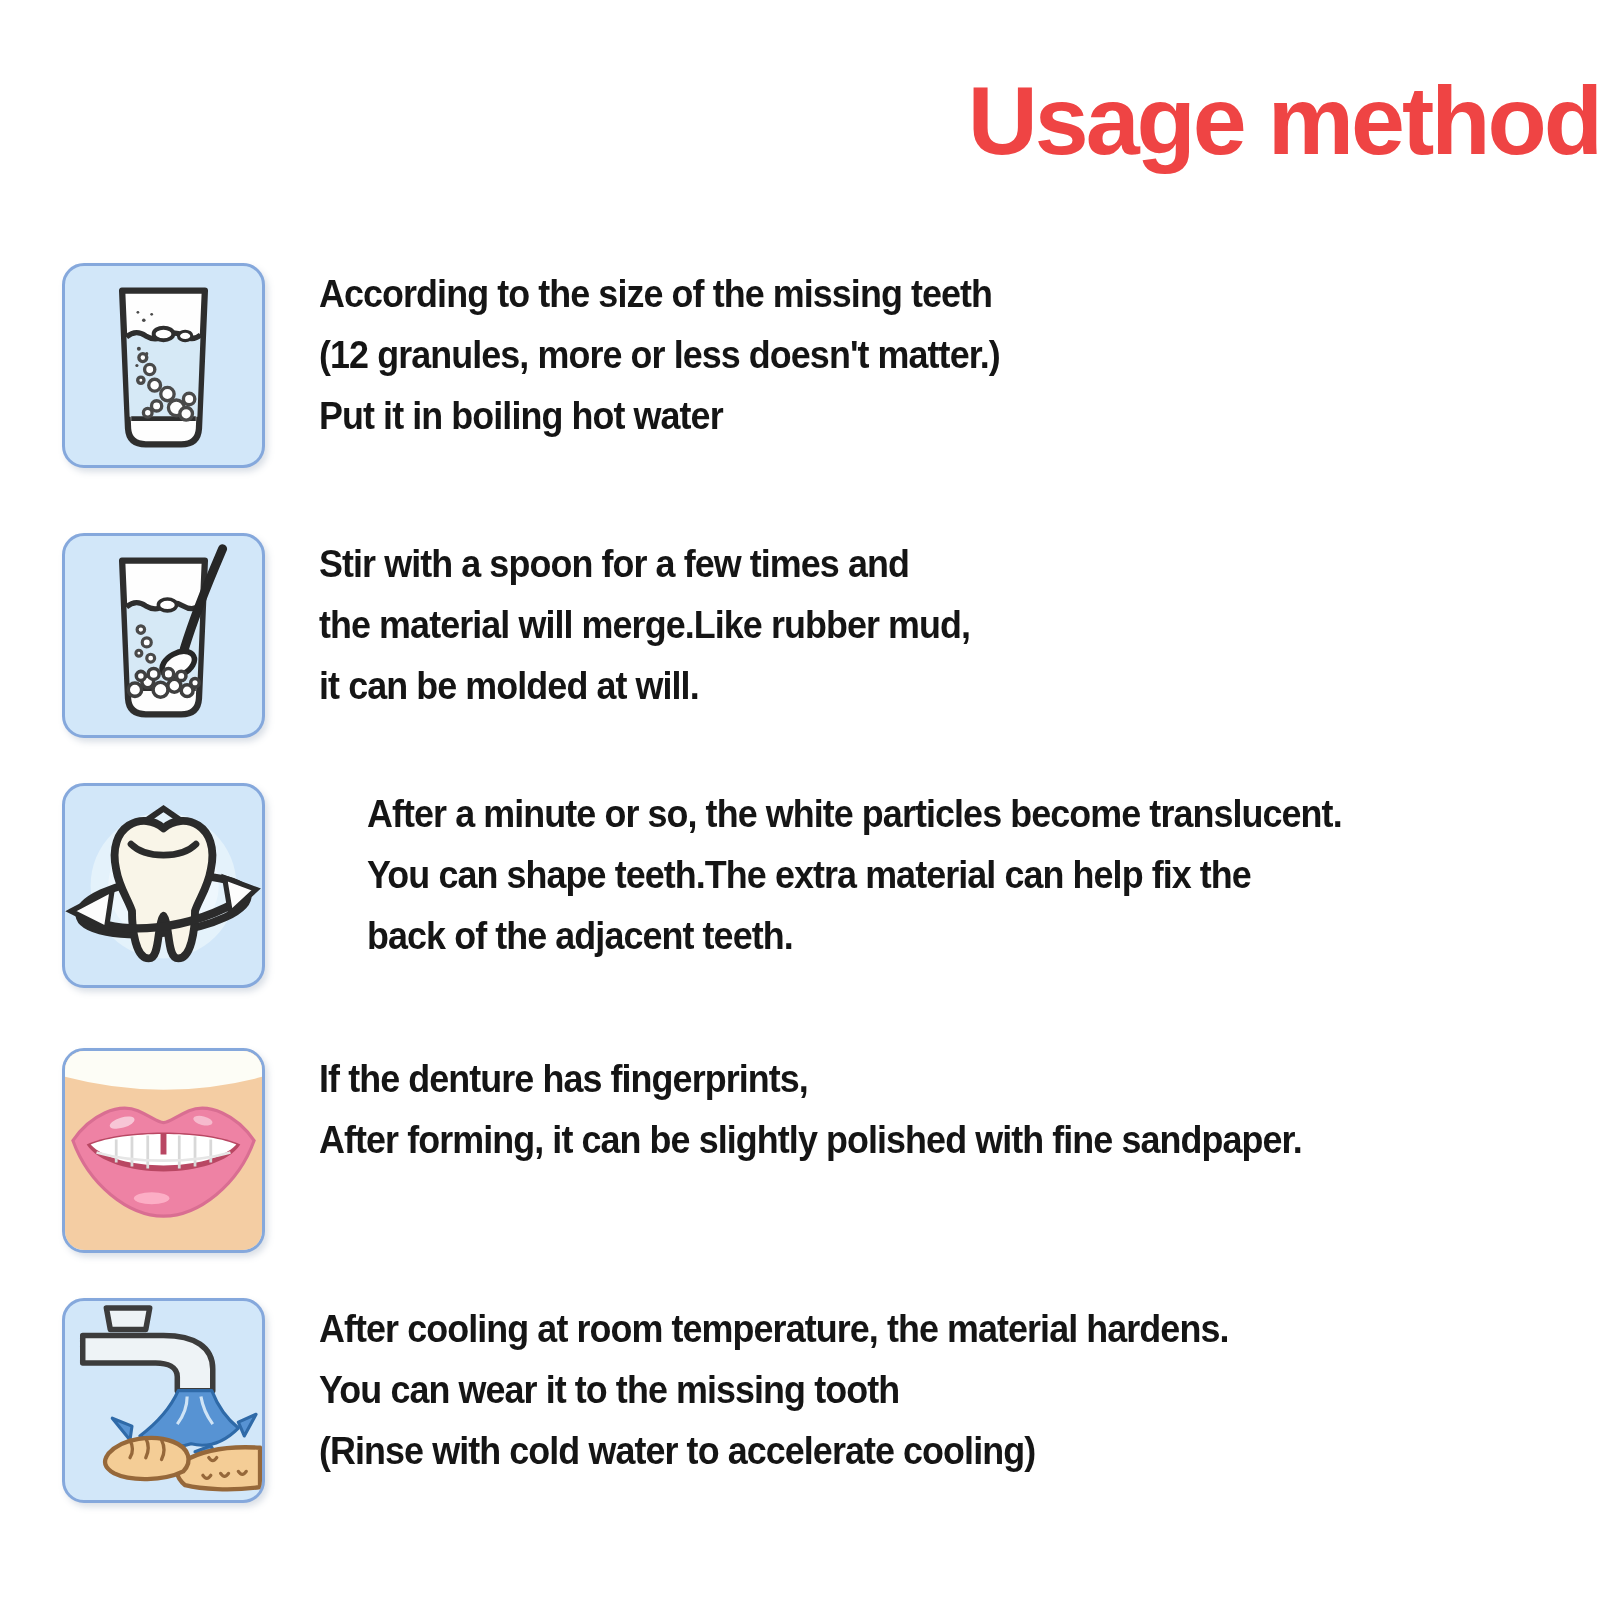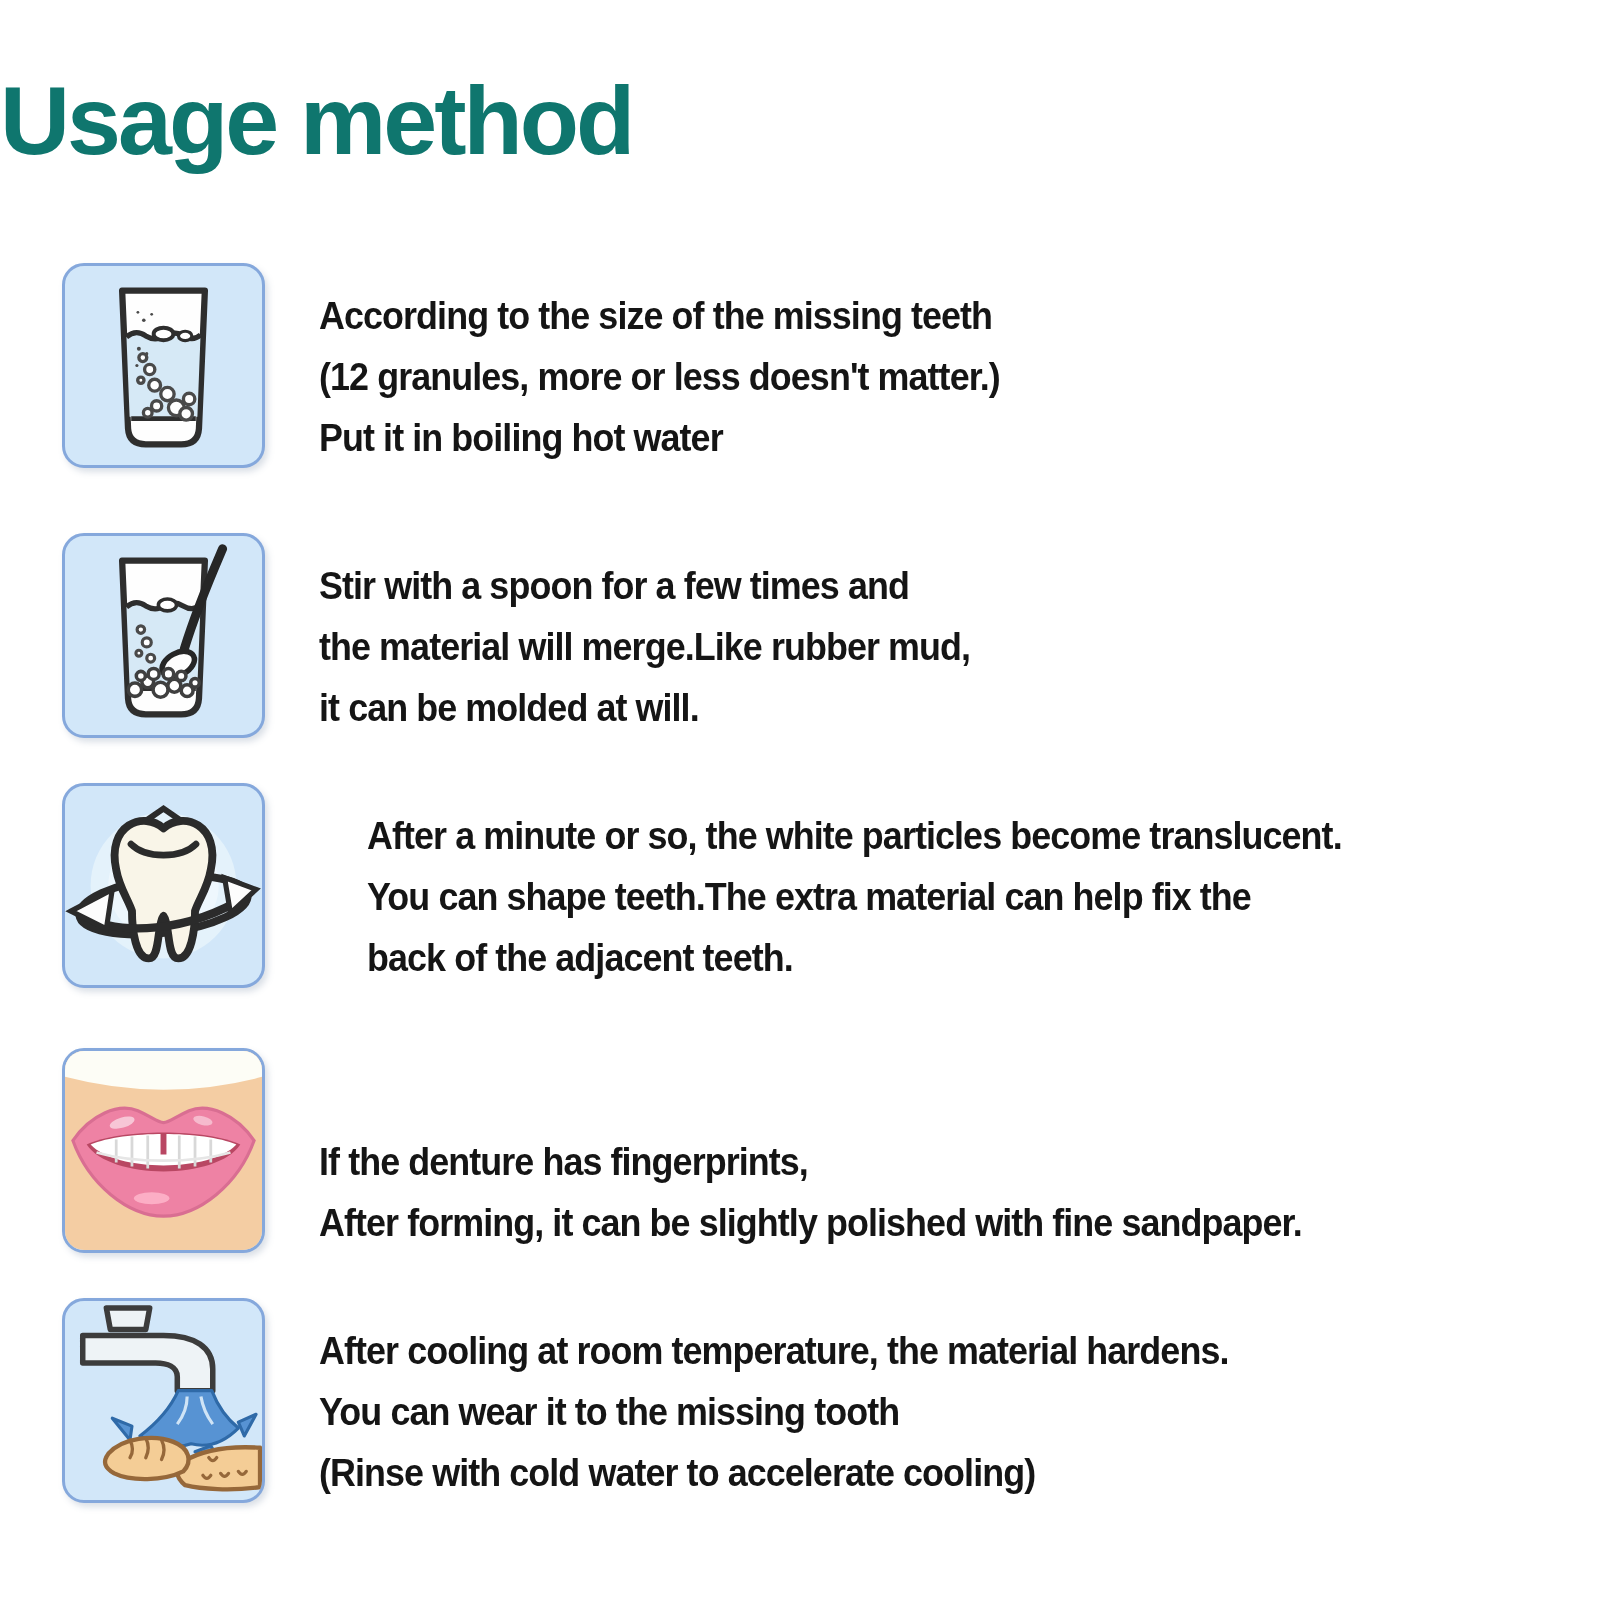--- a/index.html
+++ b/index.html
@@ -6,31 +6,31 @@
   html, body { background:#ffffff; }
   body {
     width:1600px; height:1600px;
     font-family:"Liberation Sans", sans-serif;
     color:#151515;
     overflow:hidden;
   }
   .canvas { position:relative; width:1600px; height:1600px; background:#ffffff; }
   .title {
     padding-top:72px;
-    text-align:left;
+    text-align:right;
     font-size:97px;
     line-height:1;
     font-weight:bold;
     letter-spacing:-3px;
-    color:#0f766e;
+    color:#ef4444;
   }
   .steps { margin-top:94px; }
   .step {
     display:flex;
-    align-items:flex-end;
+    align-items:flex-start;
     margin-left:62px;
     margin-bottom:45px;
   }
   .step:nth-of-type(1) { margin-bottom:65px; }
   .step:nth-of-type(3) { margin-bottom:60px;gap:48px; }
   .icon-box {
     flex:0 0 auto;
     width:203px; height:205px;
     background:#d2e7f9;
     border:3px solid #85a8dc;

